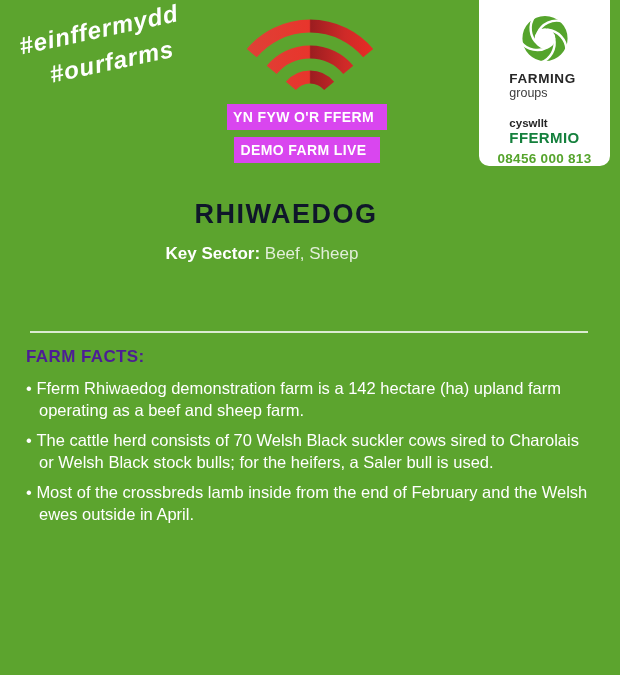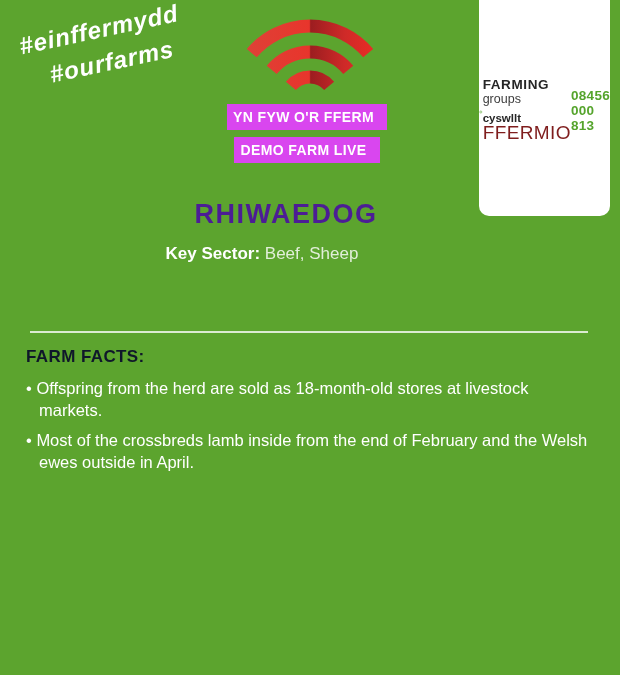--- a/index.html
+++ b/index.html
@@ -30,57 +30,57 @@
   }
   .badges { left:-3px; } 
   .badge {
     display:inline-block; background:#d946ef; color:#fff;
     font-weight:bold; font-size:14px; letter-spacing:.4px;
     padding:5px 13px 5px 6px; line-height:16px;
   }
 
   
   .brand-card {
-    position:absolute; left:479px; top:0; width:131px; height:216px;
+    position:absolute; left:479px; top:0; width:131px; height:166px;
     background:#ffffff; border-radius:0 0 10px 10px;
-    display:flex; flex-direction:row; align-items:center;justify-content:flex-end;
+    display:flex; flex-direction:column; align-items:center;
   }
   .brand-logo { width:72px; height:72px; margin-top:8px; }
   .brand-text { margin-top:2px; text-align:left; }
   .brand-name-top { font-size:13.5px; font-weight:800; color:#262626; letter-spacing:.6px; line-height:15px; }
   .brand-name-bottom { font-size:12.5px; font-weight:400; color:#3c3c3c; line-height:14px; }
-  .brand-welsh-top { font-size:11.5px; font-weight:600; color:#262626; margin-top:6px; line-height:13px; }
-  .brand-welsh-bottom { font-size:19px; font-weight:400; color:#7f1d1d; letter-spacing:.4px; line-height:16px; }
+  .brand-welsh-top { font-size:11.5px; font-weight:600; color:#262626; margin-top:17px; line-height:13px; }
+  .brand-welsh-bottom { font-size:15px; font-weight:700; color:#15803d; letter-spacing:.4px; line-height:16px; }
   .brand-phone { margin-top:5px; font-size:13.5px; font-weight:bold; color:#55a42c; letter-spacing:.3px; }
 
   
   .farm-title {
     position:absolute; top:199px; left:0; width:572px; text-align:center;
-    font-size:27px; font-weight:bold; letter-spacing:1.5px; color:#4c1d95;
+    font-size:27px; font-weight:bold; letter-spacing:1.5px; color:#0f172a;
   }
   .key-sector {
     position:absolute; top:244px; left:0; width:524px; text-align:center;
     font-size:17px;
   }
   .key-sector .label { font-weight:600; color:#ffffff; }
   .key-sector .value { font-weight:300; color:rgba(255,255,255,.82); }
 
   .summary {
     position:absolute; top:275px; left:30px; width:560px; text-align:center;
     font-size:18.5px; font-weight:400; line-height:24px; color:#fff;
   }
 
   .divider {
     position:absolute; top:331px; left:30px; width:558px; height:2px;
     background:rgba(255,255,255,.78); border:none;
   }
 
   
   .facts { position:absolute; top:347px; left:26px; width:566px; }
-  .facts-heading { font-size:17px; font-weight:bold; letter-spacing:.4px; color:#0f172a; }
+  .facts-heading { font-size:17px; font-weight:bold; letter-spacing:.4px; color:#4c1d95; }
   .facts-list { list-style:none; margin-top:10px; }
   .facts-list li {
     font-size:16.5px; line-height:22px; color:#fff;
     padding-left:13px; text-indent:-13px; margin-bottom:8px; font-weight:400;
   }
   .facts-list li::before { content:"\2022\00a0"; }
 </style>
 </head>
 <body>
 
@@ -136,18 +136,19 @@
     <span> </span>
     <span class="value">Beef, Sheep</span>
   </div>
 
 
   <hr class="divider">
 
   <div class="facts">
     <div class="facts-heading">FARM FACTS:</div>
     <ul class="facts-list">
-        <li>Offspring from the herd are sold as 18-month-old stores at livestock markets.</li>
+        <li>Fferm Rhiwaedog demonstration farm is a 142 hectare (ha) upland farm operating as a beef and sheep farm.</li>
+        <li>The cattle herd consists of 70 Welsh Black suckler cows sired to Charolais or Welsh Black stock bulls; for the heifers, a Saler bull is used.</li>
         <li>Most of the crossbreds lamb inside from the end of February and the Welsh ewes outside in April.</li>
       </ul>
   </div>
 
 </div>
 
 </body></html>

